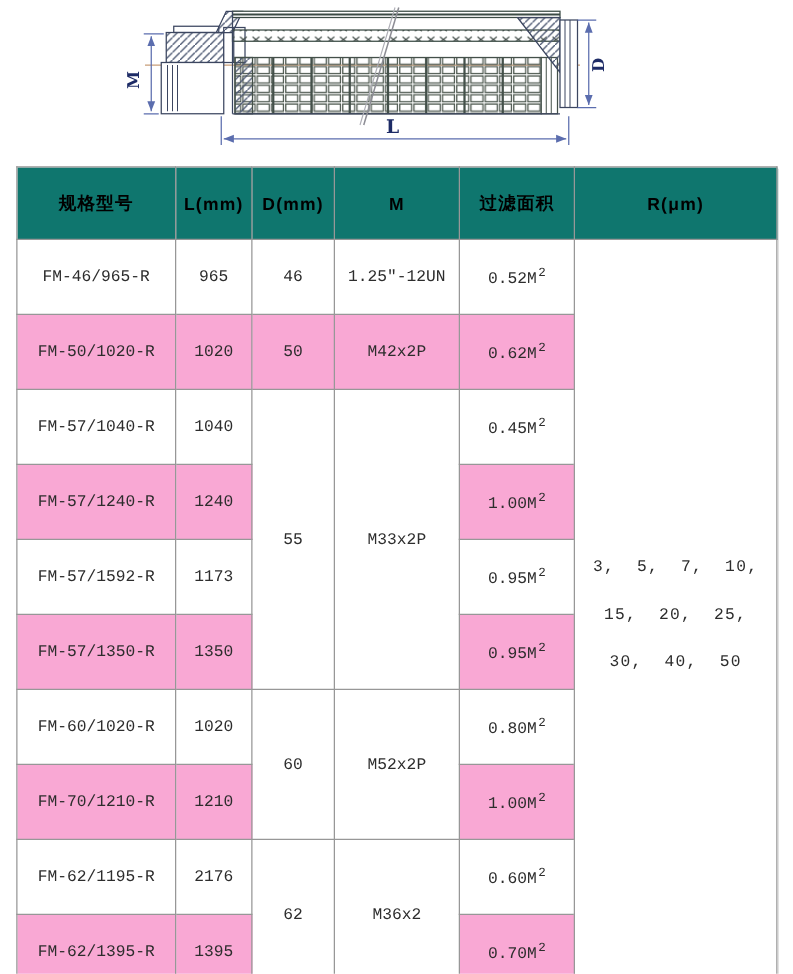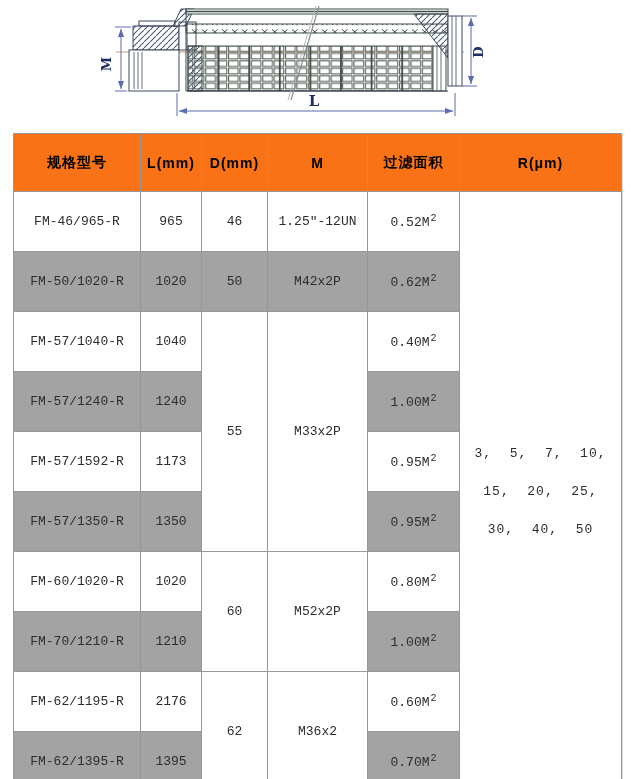--- a/index.html
+++ b/index.html
@@ -9,31 +9,31 @@
     overflow:hidden;
   }
   .diagram-wrap { width:634px; height:133px; position:relative; }
   table.spec {
     border-collapse:collapse; table-layout:fixed;
     width:608px; margin-left:13px;
     border:1px solid #8d8d8d;
     box-shadow:1px 2px 0 #d9d9d9;
   }
   table.spec th {
-    background:#f97316; border:1px solid #979797;
+    background:#0f766e; border:1px solid #979797;
     height:55px; font-size:14px; font-weight:bold; color:#000;
     letter-spacing:1px;
   }
   table.spec td {
     border:1px solid #979797; background:#ffffff;
     height:57px; text-align:center; vertical-align:middle;
     font-family:"Liberation Mono","DejaVu Sans Mono",monospace;
     font-size:13px; color:#2d2d2d;margin-top:12px;
   }
-  tr.stripe td { background:#a3a3a3; }
+  tr.stripe td { background:#f9a8d4; }
   td.wcell { background:#ffffff; }
   .sup { font-size:10px; vertical-align:5px; margin-left:1px; }
   .r-line { white-space:pre; line-height:38px; letter-spacing:1px; }
 </style>
 </head>
 <body>
 
 <div class="diagram-wrap">
 <svg width="634" height="133" viewBox="0 0 634 133">
   <defs>
@@ -157,21 +157,21 @@
       <td>1020</td>
       <td>50</td>
       <td>M42x2P</td>
       <td><span>0.62M</span><span class="sup">2</span></td>
     </tr>
     <tr>
       <td>FM-57/1040-R</td>
       <td>1040</td>
       <td class="wcell" rowspan="4">55</td>
       <td class="wcell" rowspan="4">M33x2P</td>
-      <td><span>0.40M</span><span class="sup">2</span></td>
+      <td><span>0.45M</span><span class="sup">2</span></td>
     </tr>
     <tr class="stripe">
       <td>FM-57/1240-R</td>
       <td>1240</td>
       <td><span>1.00M</span><span class="sup">2</span></td>
     </tr>
     <tr>
       <td>FM-57/1592-R</td>
       <td>1173</td>
       <td><span>0.95M</span><span class="sup">2</span></td>

